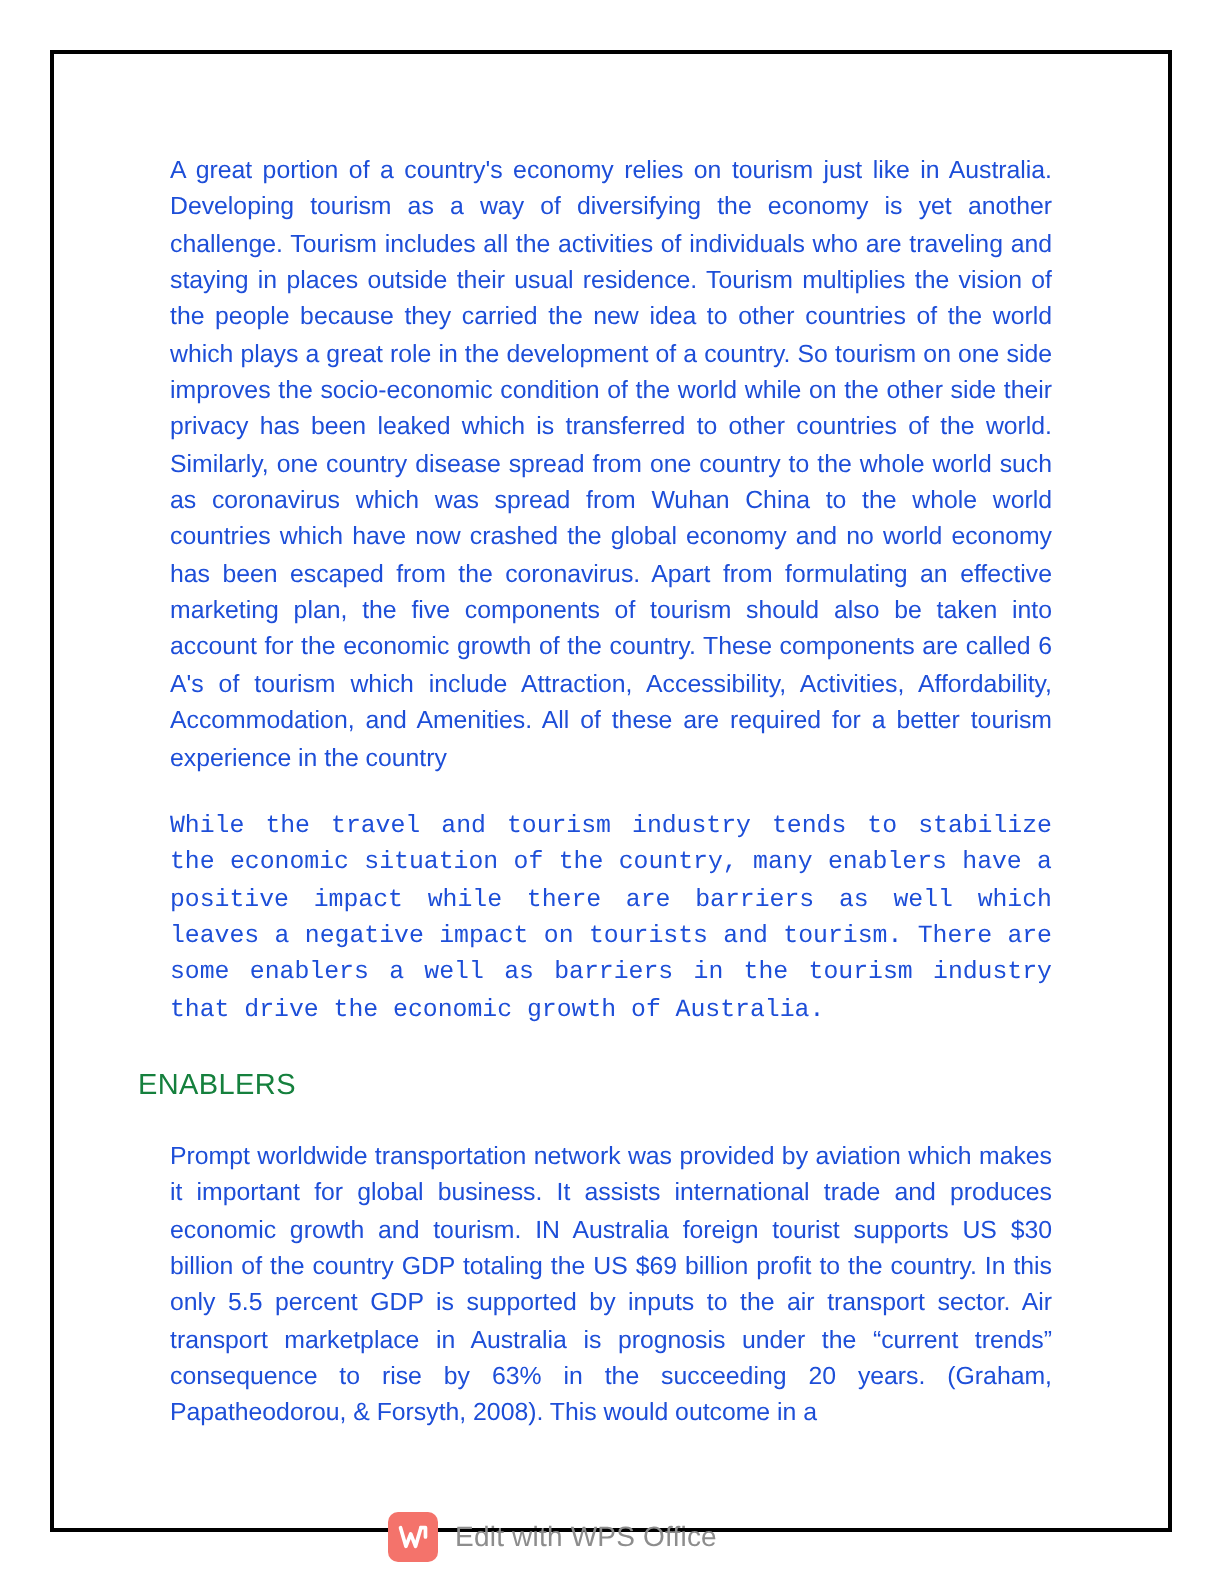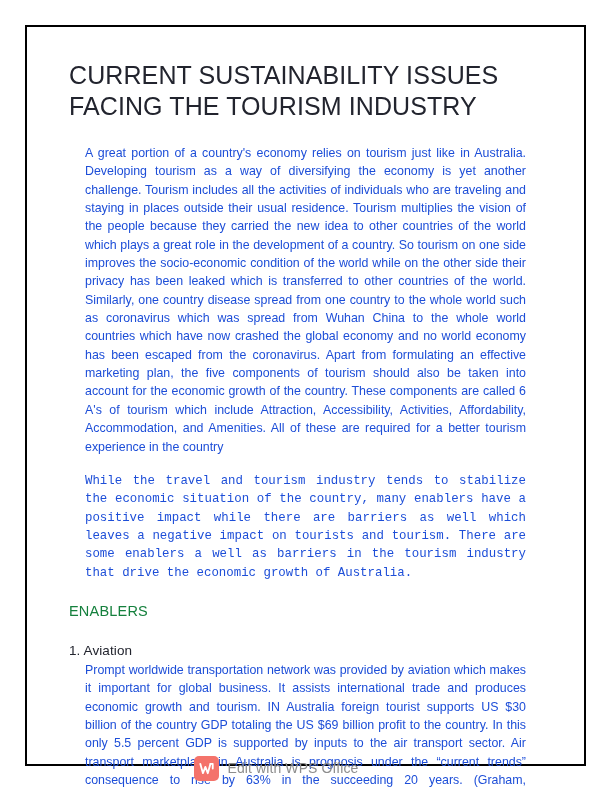--- a/index.html
+++ b/index.html
@@ -121,30 +121,27 @@
     letter-spacing: 0.1px;
   }
 </style>
 </head>
 <body>
 
 <div id="page-frame"></div>
 
 <div id="content">
 
-  <h1 class="doc-title">CURRENT SUSTAINABILITY ISSUES
-FACING THE TOURISM INDUSTRY</h1>
 
   <p class="para">A great portion of a country's economy relies on tourism just like in Australia. Developing tourism as a way of diversifying the economy is yet another challenge. Tourism includes all the activities of individuals who are traveling and staying in places outside their usual residence. Tourism multiplies the vision of the people because they carried the new idea to other countries of the world which plays a great role in the development of a country. So tourism on one side improves the socio-economic condition of the world while on the other side their privacy has been leaked which is transferred to other countries of the world. Similarly, one country disease spread from one country to the whole world such as coronavirus which was spread from Wuhan China to the whole world countries which have now crashed the global economy and no world economy has been escaped from the coronavirus. Apart from formulating an effective marketing plan, the five components of tourism should also be taken into account for the economic growth of the country. These components are called 6 A's of tourism which include Attraction, Accessibility, Activities, Affordability, Accommodation, and Amenities. All of these are required for a better tourism experience in the country</p>
 
   <p class="para">While the travel and tourism industry tends to stabilize the economic situation of the country, many enablers have a positive impact while there are barriers as well which leaves a negative impact on tourists and tourism. There are some enablers a well as barriers in the tourism industry that drive the economic growth of Australia.</p>
 
   <h2 class="section-heading">ENABLERS</h2>
 
-  <h3 class="sub-heading">1. Aviation</h3>
 
   <p class="para">Prompt worldwide transportation network was provided by aviation which makes it important for global business. It assists international trade and produces economic growth and tourism. IN Australia foreign tourist supports US $30 billion of the country GDP totaling the US $69 billion profit to the country. In this only 5.5 percent GDP is supported by inputs to the air transport sector. Air transport marketplace in Australia is prognosis under the “current trends” consequence to rise by 63% in the succeeding 20 years. (Graham, Papatheodorou, &amp; Forsyth, 2008). This would outcome in a</p>
 
 </div>
 
 <div id="wps-watermark">
   <span id="wps-icon">
     <svg width="17" height="17" viewBox="0 0 24 24" aria-hidden="true">
       <path d="M3.2 5.4 L7.0 18.6 L10.4 9.8 L13.8 18.6 L17.6 5.4" fill="none" stroke="#ffffff" stroke-width="2.6" stroke-linecap="round" stroke-linejoin="round"></path>
       <path d="M17.6 5.4 L20.8 5.4 L20.8 12.0" fill="none" stroke="#ffffff" stroke-width="2.6" stroke-linecap="round" stroke-linejoin="round"></path>

